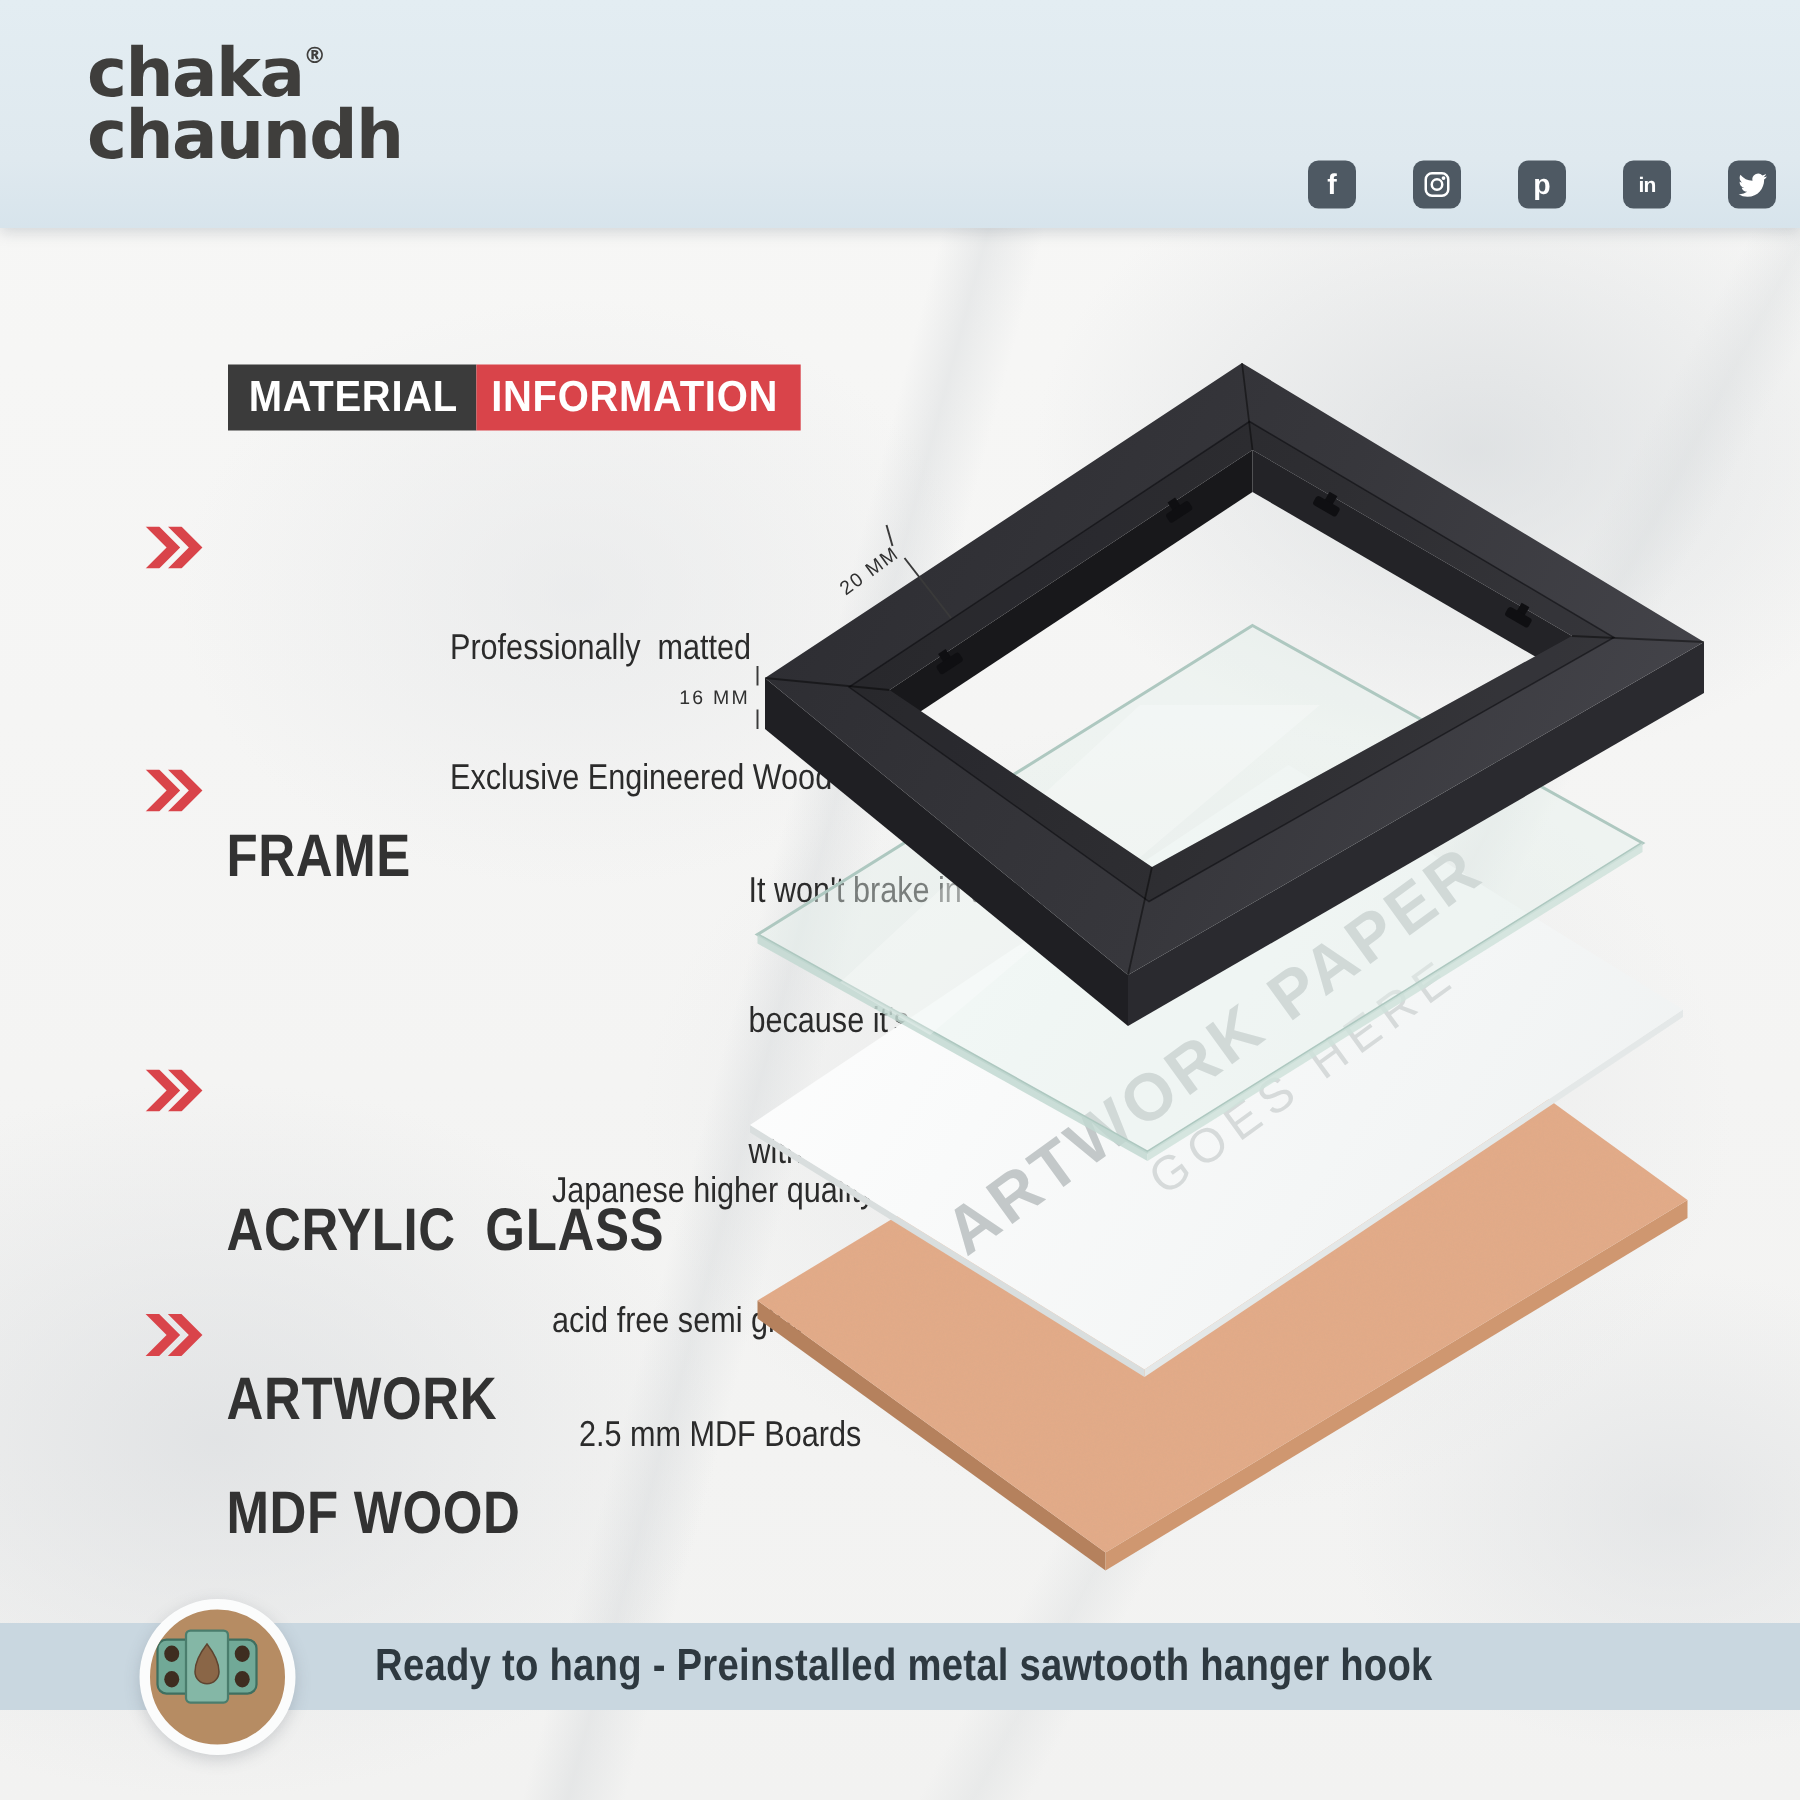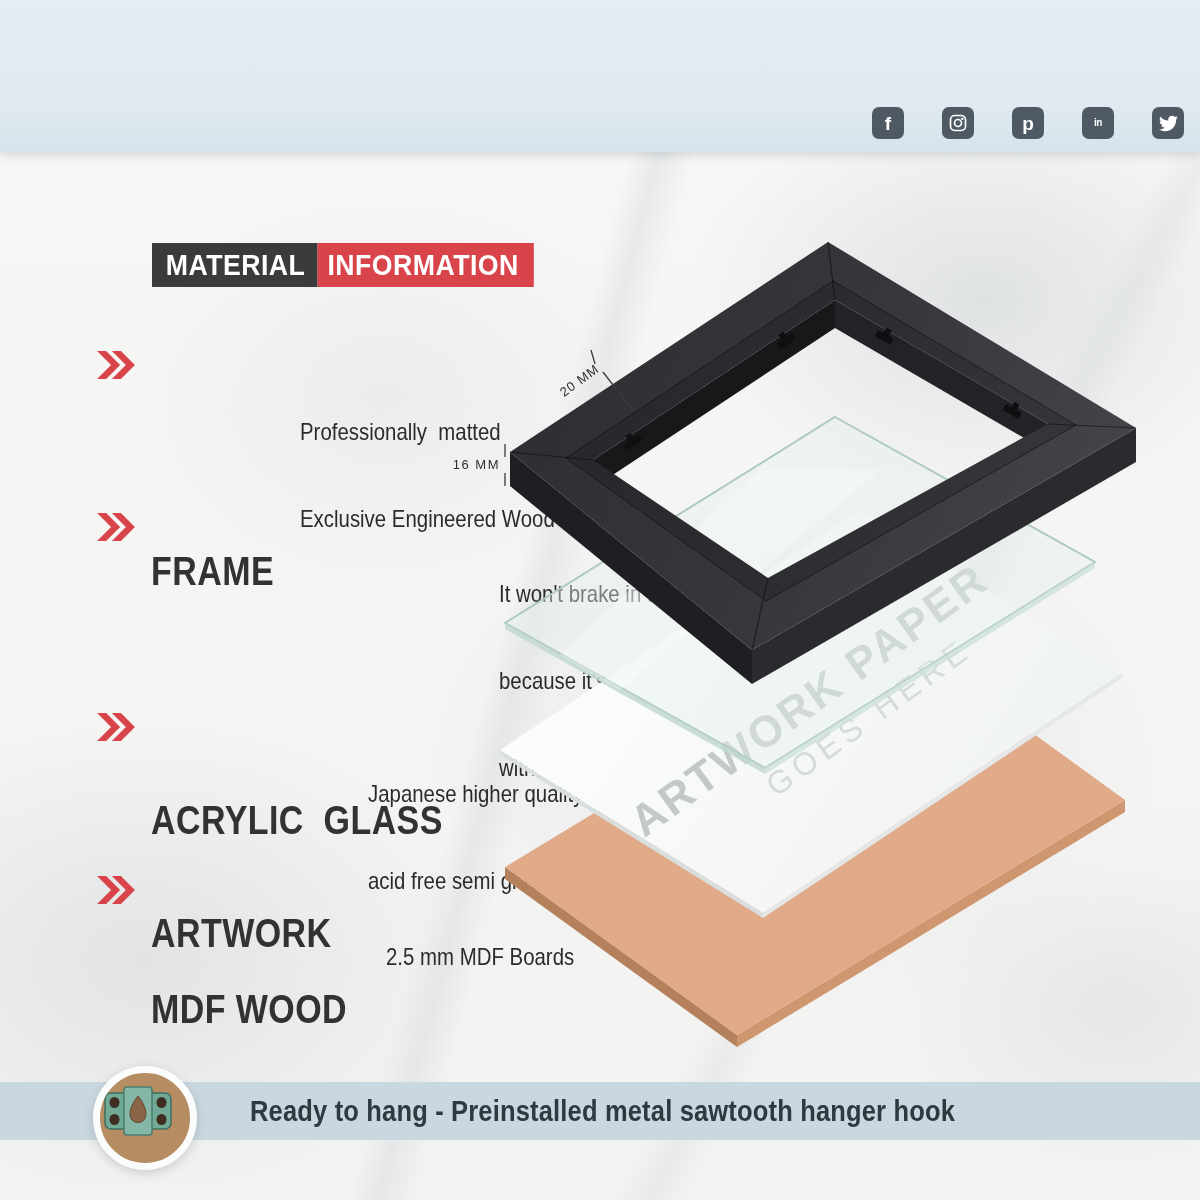--- a/index.html
+++ b/index.html
@@ -30,21 +30,21 @@
     box-shadow:0 3px 9px rgba(120,130,140,.28);
   }
   .logo{position:absolute;left:58px;top:28px;color:#3f3e3c;
     font-family:"DejaVu Sans","Liberation Sans",sans-serif;
     font-weight:bold;font-size:45px;line-height:.92;letter-spacing:-1px;}
   .logo .reg{font-size:15px;letter-spacing:0;vertical-align:22px;font-weight:bold;}
   .social{position:absolute;right:16px;top:107px;display:flex;gap:38px;}
   .sicon{width:32px;height:32px;border-radius:7px;background:var(--icon-gray,#4e5963);
     display:flex;align-items:center;justify-content:center;color:#fff;
     font-weight:bold;font-size:19px;line-height:1;}
-  .sicon.small{font-size:10px;letter-spacing:-.5px;}
+  .sicon.small{font-size:14px;letter-spacing:-.5px;}
 
   
   .cond{display:inline-block;transform:scaleX(.85);transform-origin:left top;}
 
   
   .mi-heading{position:absolute;left:152px;top:243px;display:inline-flex;
     transform:scaleX(.92);transform-origin:left top;}
   .mi-heading .box{height:44px;display:flex;align-items:center;
     color:#fff;font-weight:bold;font-size:29px;letter-spacing:.5px;white-space:pre;}
   .mi-heading .box.dark{background:var(--heading-dark,#3b3b3b);padding:0 13px 0 15px;}
@@ -160,20 +160,24 @@
     </g>
 
     <g stroke="#3a3a3a" stroke-width="1.3">
       <line x1="505" y1="444" x2="505" y2="457"></line>
       <line x1="505" y1="473" x2="505" y2="486"></line>
       <text x="500" y="469" text-anchor="end" font-size="13" letter-spacing="1.5" fill="#303030" stroke="none">16 MM</text>
     </g>
   </svg>
 
   <div class="header-band">
+    <div class="logo">
+      <div><span>chaka</span><span class="reg">®</span></div>
+      <div>chaundh</div>
+    </div>
     <div class="social">
       <div class="sicon">f</div>
       <div class="sicon">
         <svg viewBox="0 0 24 24" width="20" height="20">
             <rect x="3" y="3" width="18" height="18" rx="5" fill="none" stroke="#fff" stroke-width="2"></rect>
             <circle cx="12" cy="12" r="4.2" fill="none" stroke="#fff" stroke-width="2"></circle>
             <circle cx="17.2" cy="6.8" r="1.5" fill="#fff"></circle>
           </svg>
       </div>
       <div class="sicon">p</div>

